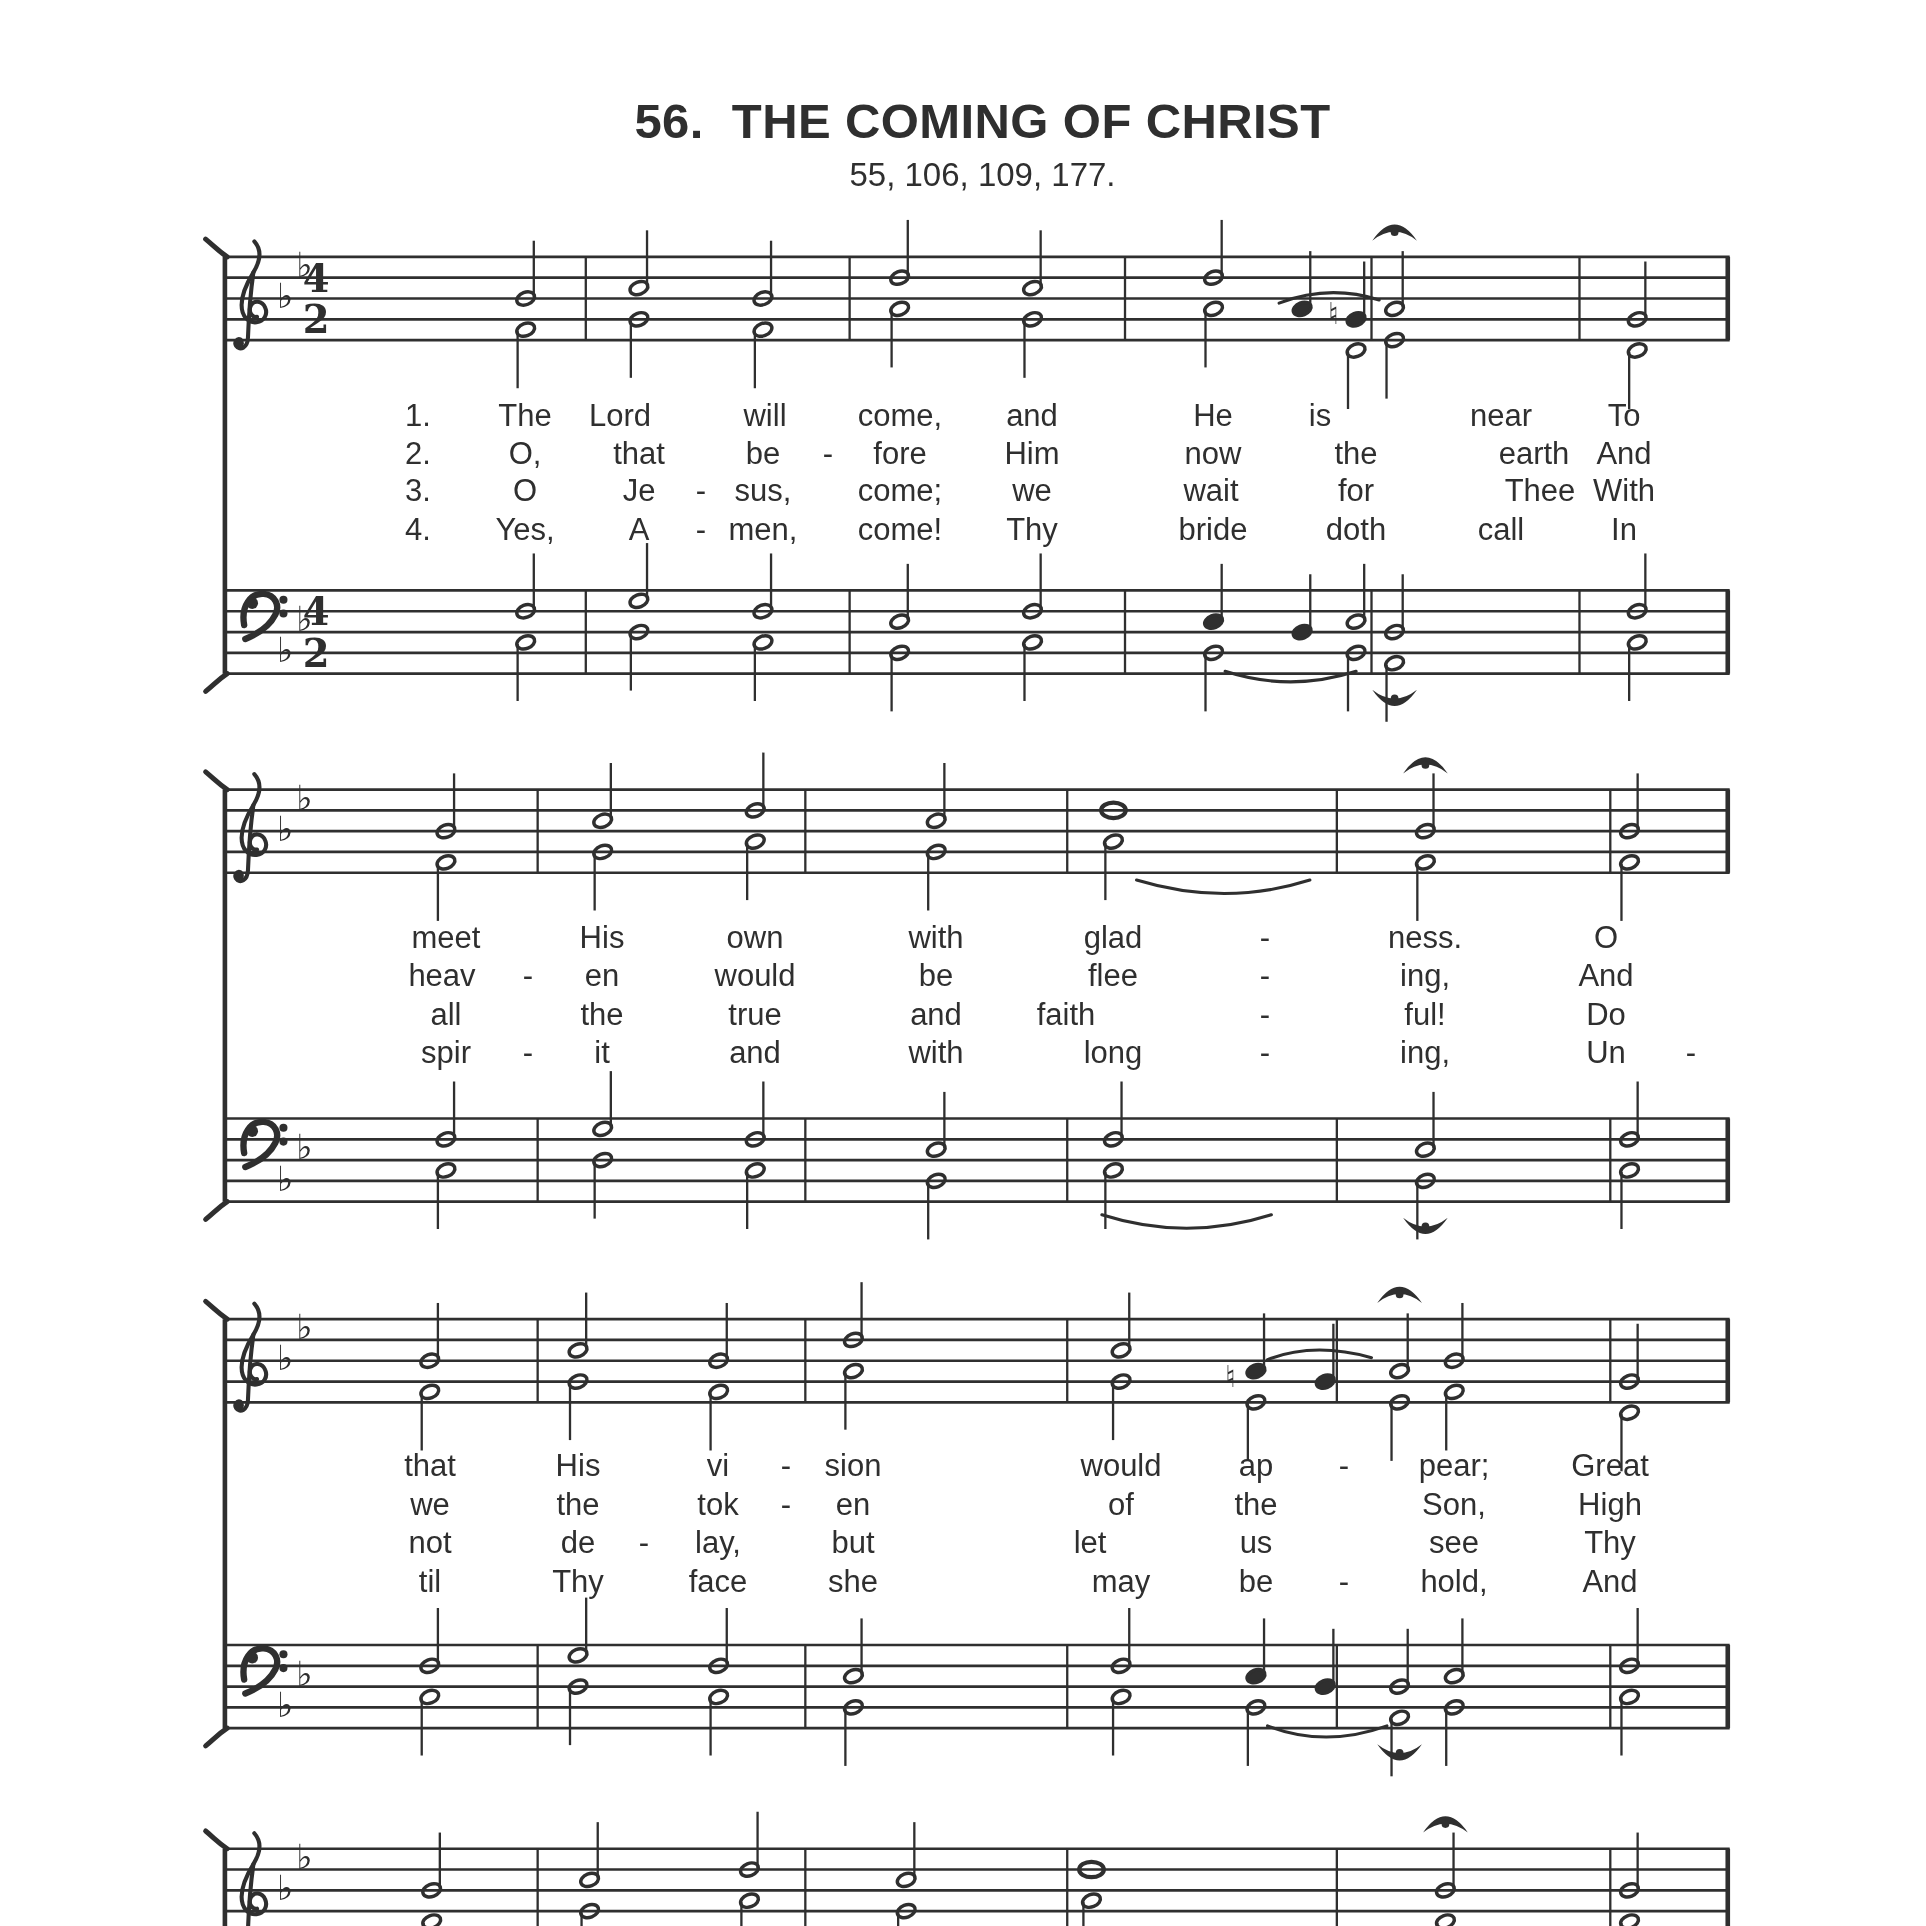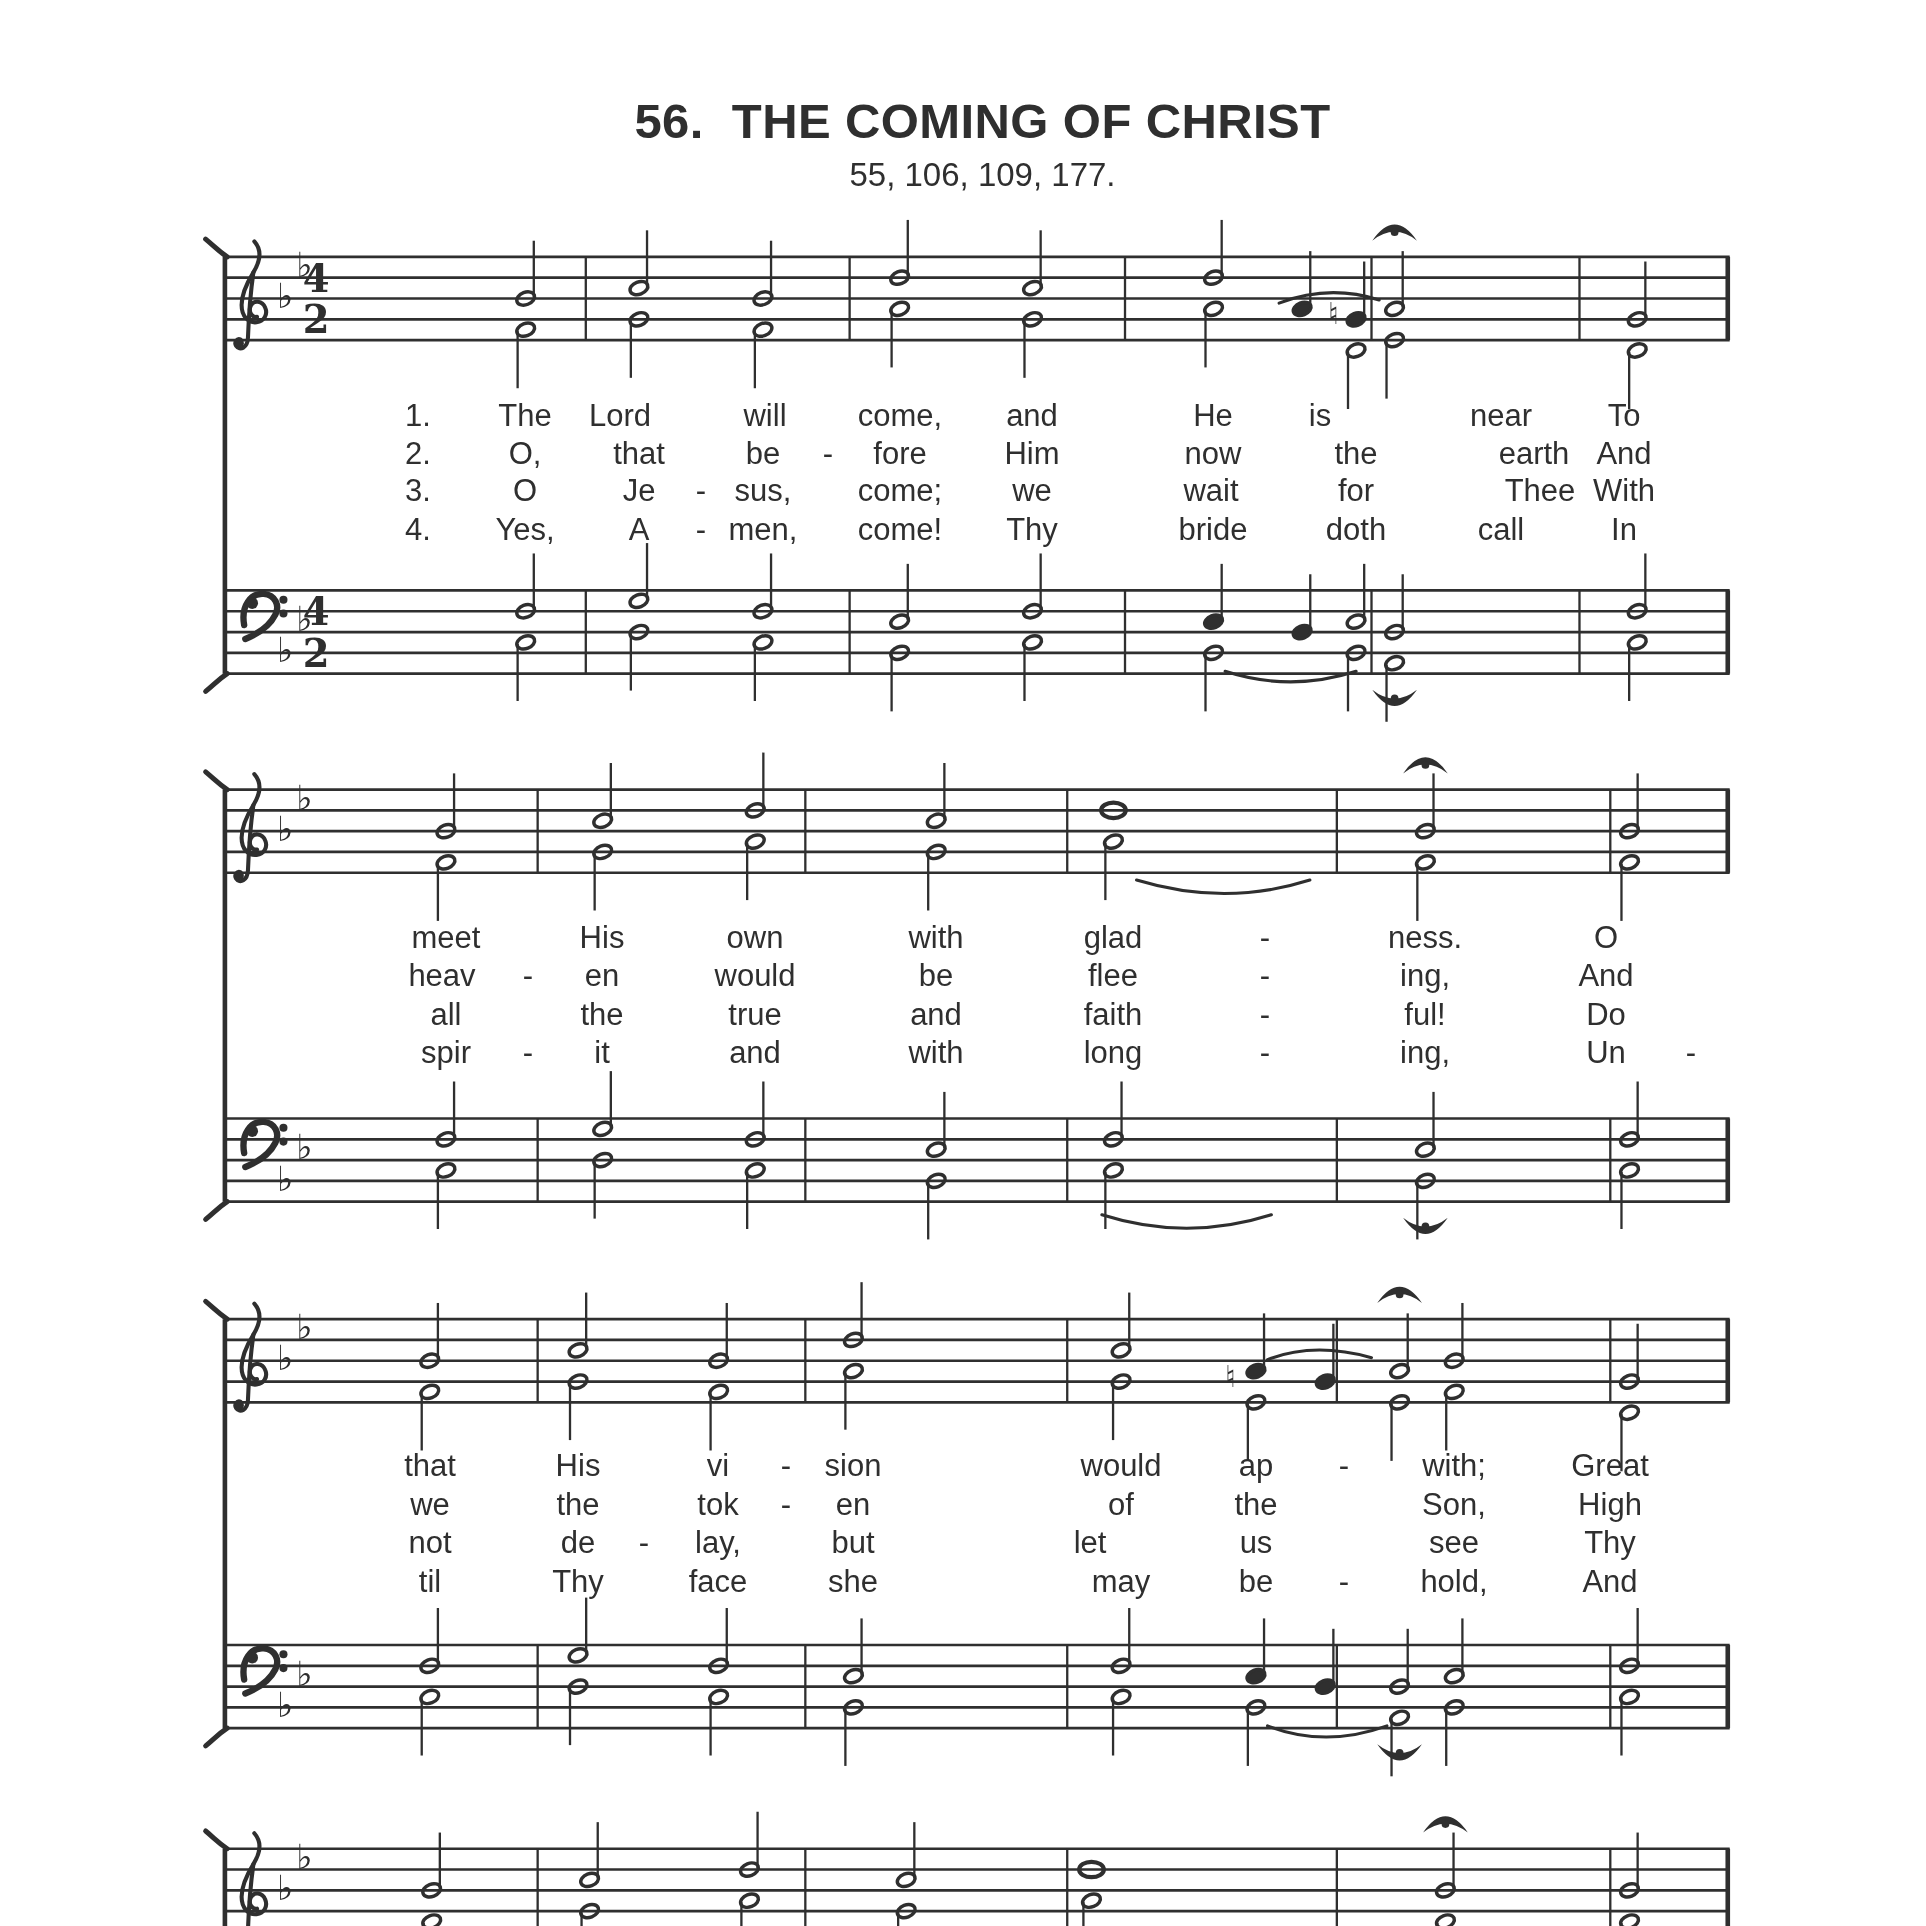--- a/index.html
+++ b/index.html
@@ -567,21 +567,21 @@
     <span class="sy" style="left:1113px">flee</span>
     <span class="sy" style="left:1265px">-</span>
     <span class="sy" style="left:1425px">ing,</span>
     <span class="sy" style="left:1606px">And</span>
   </div>
   <div class="lr" style="top:997px">
     <span class="sy" style="left:446px">all</span>
     <span class="sy" style="left:602px">the</span>
     <span class="sy" style="left:755px">true</span>
     <span class="sy" style="left:936px">and</span>
-    <span class="sy" style="left:1113px">faith</span>
+    <span class="sy" style="left:1066px">faith</span>
     <span class="sy" style="left:1265px">-</span>
     <span class="sy" style="left:1425px">ful!</span>
     <span class="sy" style="left:1606px">Do</span>
   </div>
   <div class="lr" style="top:1035px">
     <span class="sy" style="left:446px">spir</span>
     <span class="sy" style="left:528px">-</span>
     <span class="sy" style="left:602px">it</span>
     <span class="sy" style="left:755px">and</span>
     <span class="sy" style="left:936px">with</span>
@@ -594,21 +594,21 @@
 
   <div class="lr" style="top:1448px">
     <span class="sy" style="left:430px">that</span>
     <span class="sy" style="left:578px">His</span>
     <span class="sy" style="left:718px">vi</span>
     <span class="sy" style="left:786px">-</span>
     <span class="sy" style="left:853px">sion</span>
     <span class="sy" style="left:1121px">would</span>
     <span class="sy" style="left:1256px">ap</span>
     <span class="sy" style="left:1344px">-</span>
-    <span class="sy" style="left:1454px">with;</span>
+    <span class="sy" style="left:1454px">pear;</span>
     <span class="sy" style="left:1610px">Great</span>
   </div>
   <div class="lr" style="top:1487px">
     <span class="sy" style="left:430px">we</span>
     <span class="sy" style="left:578px">the</span>
     <span class="sy" style="left:718px">tok</span>
     <span class="sy" style="left:786px">-</span>
     <span class="sy" style="left:853px">en</span>
     <span class="sy" style="left:1121px">of</span>
     <span class="sy" style="left:1256px">the</span>

